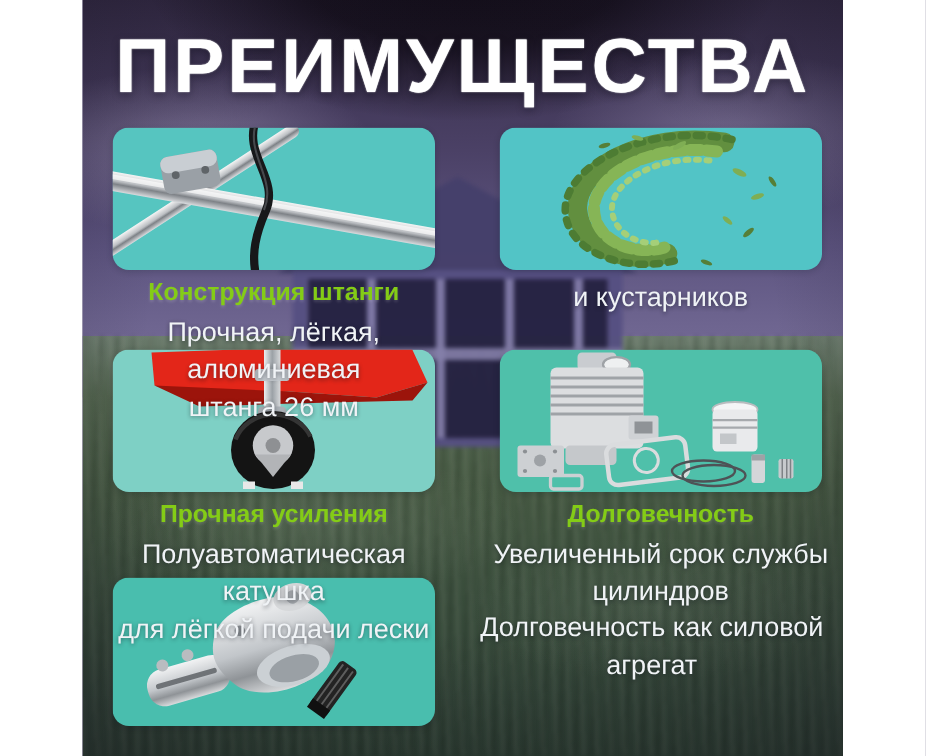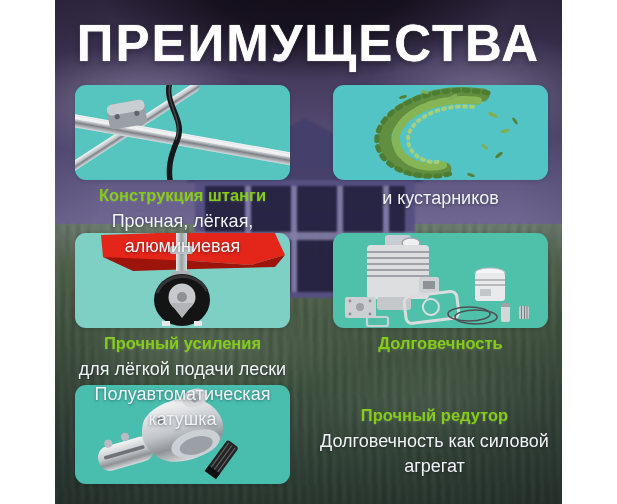--- a/index.html
+++ b/index.html
@@ -223,30 +223,31 @@
           <rect x="143" y="56" width="14" height="38" rx="3" fill="#232323"></rect>
           <path d="M146,58 v33 M150,58 v33 M154,58 v33" stroke="#5d5d5d" stroke-width="1.3"></path>
           <rect x="143" y="88" width="14" height="7" fill="#101010"></rect>
         </g>
       </svg>
     </div>
 
     <div class="ftext t1">
       <div class="fhead">Конструкция штанги</div>
       <div class="fline">Прочная, лёгкая, алюминиевая</div>
+      <div class="fline">штанга 26 мм</div>
     </div>
     <div class="ftext t2">
       <div class="fline">и кустарников</div>
     </div>
     <div class="ftext t3">
-      <div class="fhead">Прочный усиления</div>
+      <div class="fhead">Прочная усиления</div>
+      <div class="fline">Полуавтоматическая катушка</div>
       <div class="fline">для лёгкой подачи лески</div>
-      <div class="fline">Полуавтоматическая катушка</div>
     </div>
     <div class="ftext t4">
       <div class="fhead">Долговечность</div>
+      <div class="fline">Увеличенный срок службы цилиндров</div>
     </div>
     <div class="ftext t5">
-      <div class="fhead">Прочный редутор</div>
       <div class="fline">Долговечность как силовой агрегат</div>
     </div>
   </div>
 </div>
 
 </body></html>

